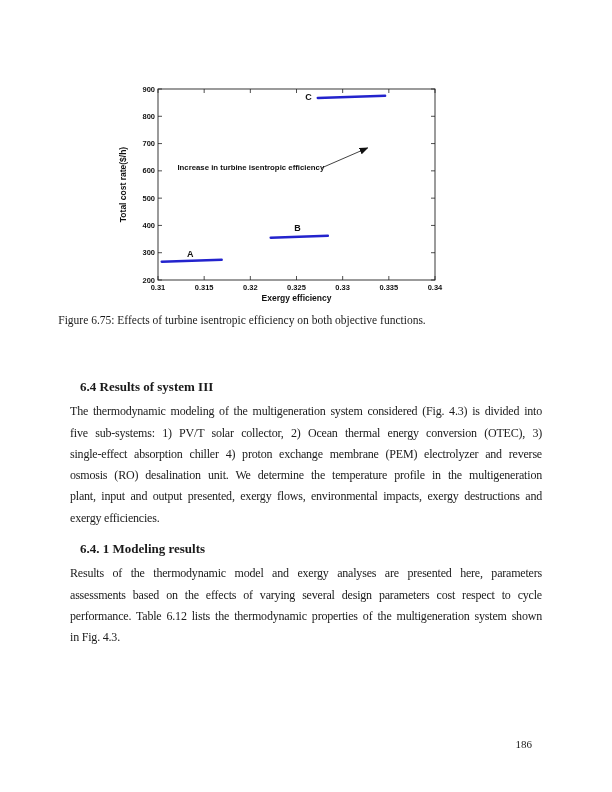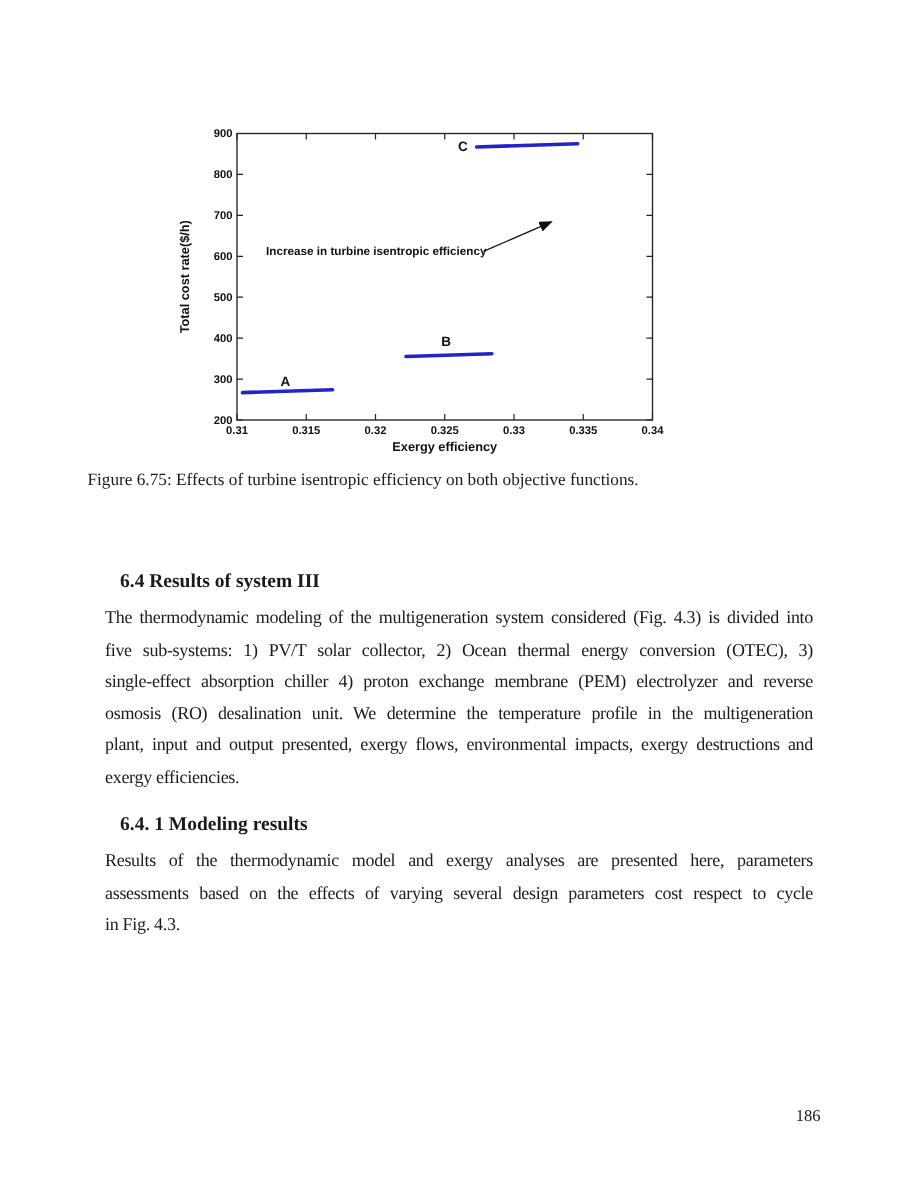--- a/index.html
+++ b/index.html
@@ -24,21 +24,21 @@
   }
   .content h1,.content h2{
     font-size:13px;font-weight:bold;margin:10px;line-height:21.3px;letter-spacing:0;
   }
   .content h1{margin-bottom:4px;}
   .content h2{margin-top:9px;margin-bottom:4px;}
   .para{margin:0;font-family:Liberation Serif, serif;}
   .jline{text-align:justify;text-align-last:justify;white-space:normal;}
   .jline.last{text-align-last:left;}
   .page-number{
-    position:absolute;right:65px;top:738px;font-size:11px;
+    position:absolute;right:80px;top:738px;font-size:11px;
   }
 </style>
 </head>
 <body>
 
 <div class="page">
 
   <div class="chart-wrap">
     <svg width="360" height="240" viewBox="0 0 360 240" xmlns="http://www.w3.org/2000/svg">
         <defs>
@@ -114,19 +114,20 @@
         <div class="jline">five sub-systems: 1) PV/T solar collector, 2) Ocean thermal energy conversion (OTEC), 3)</div>
         <div class="jline">single-effect absorption chiller 4) proton exchange membrane (PEM) electrolyzer and reverse</div>
         <div class="jline">osmosis (RO) desalination unit. We determine the temperature profile in the multigeneration</div>
         <div class="jline">plant, input and output presented, exergy flows, environmental impacts, exergy destructions and</div>
         <div class="jline last">exergy efficiencies.</div>
       </div>
     <h2>6.4. 1 Modeling results</h2>
     <div class="para">
         <div class="jline">Results of the thermodynamic model and exergy analyses are presented here, parameters</div>
         <div class="jline">assessments based on the effects of varying several design parameters cost respect to cycle</div>
+        <div class="jline">performance. Table 6.12 lists the thermodynamic properties of the multigeneration system shown</div>
         <div class="jline last">in Fig. 4.3.</div>
       </div>
   </div>
 
   <div class="page-number">186</div>
 
 </div>
 
 </body></html>

